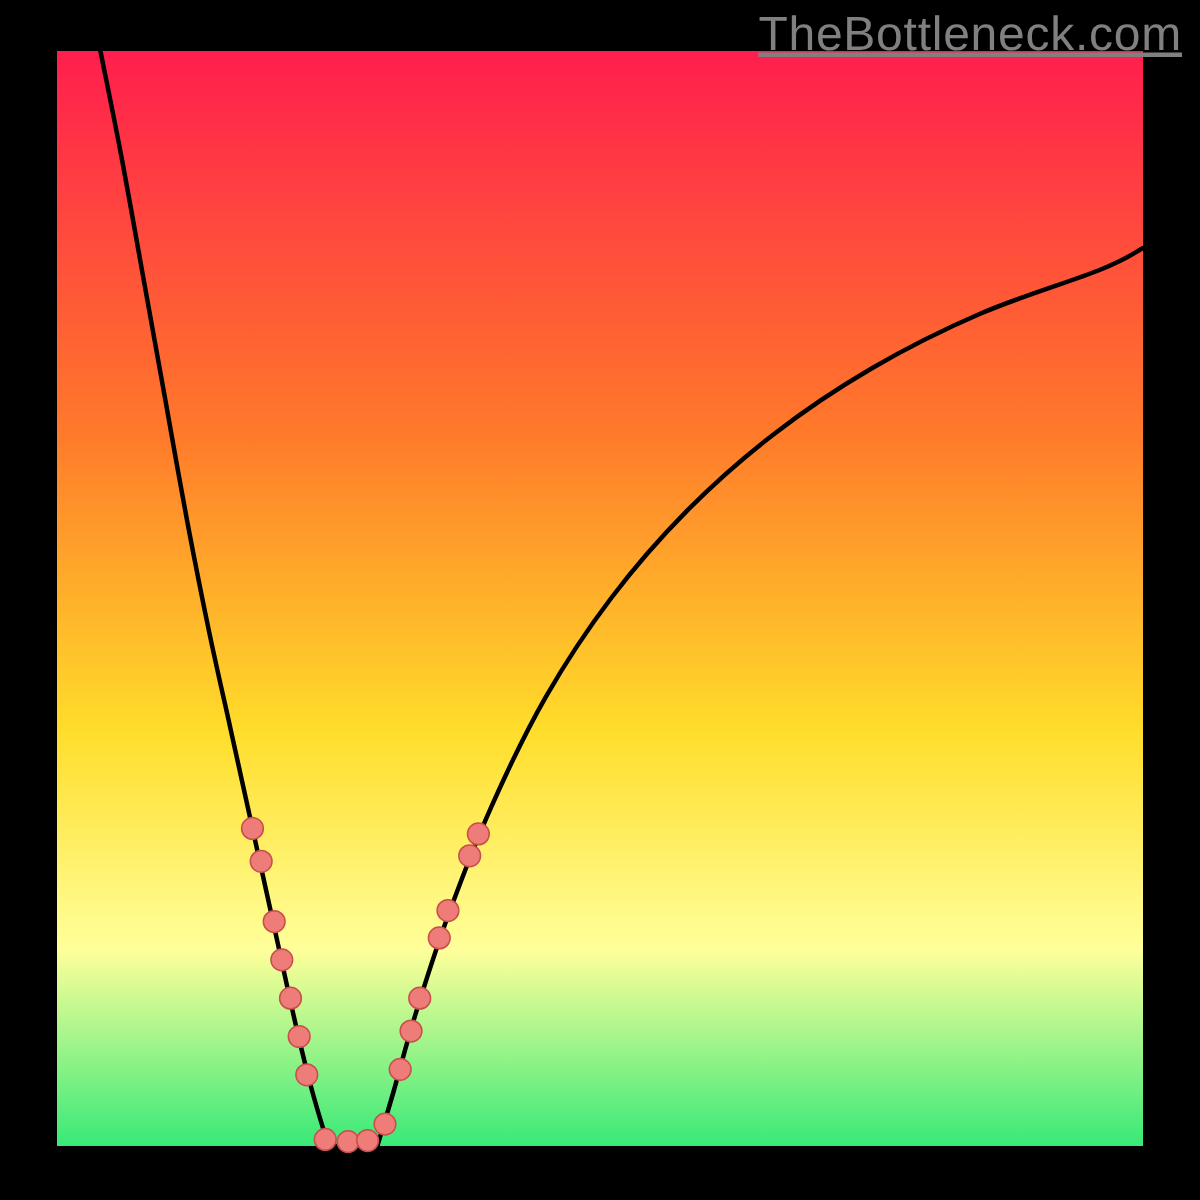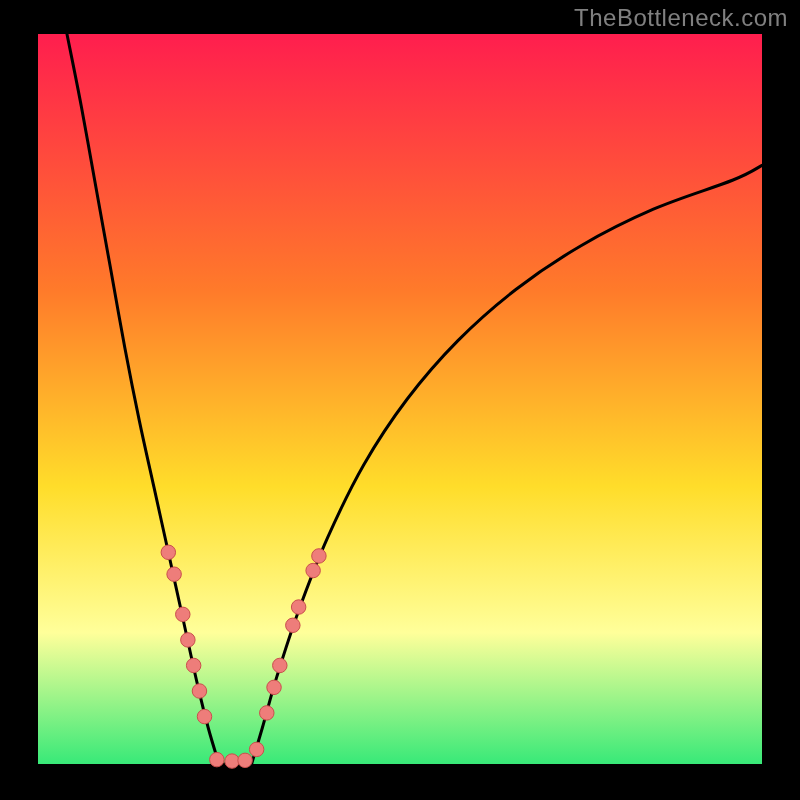--- a/index.html
+++ b/index.html
@@ -14,23 +14,24 @@
     position: relative;
     width: 800px;
     height: 800px;
     background: #000;
   }
   .attribution {
     position: absolute;
     top: 4px;
     right: 12px;
     font-family: Arial, Helvetica, sans-serif;
-    font-size: 24px;
+    font-size: 32px;
     color: #808080;
     letter-spacing: 0.5px;
+    text-decoration: underline;
   }
   svg {
     position: absolute;
     top: 0;
     left: 0;
   }
 </style>
 </head>
 <body>
 <div class="frame">

